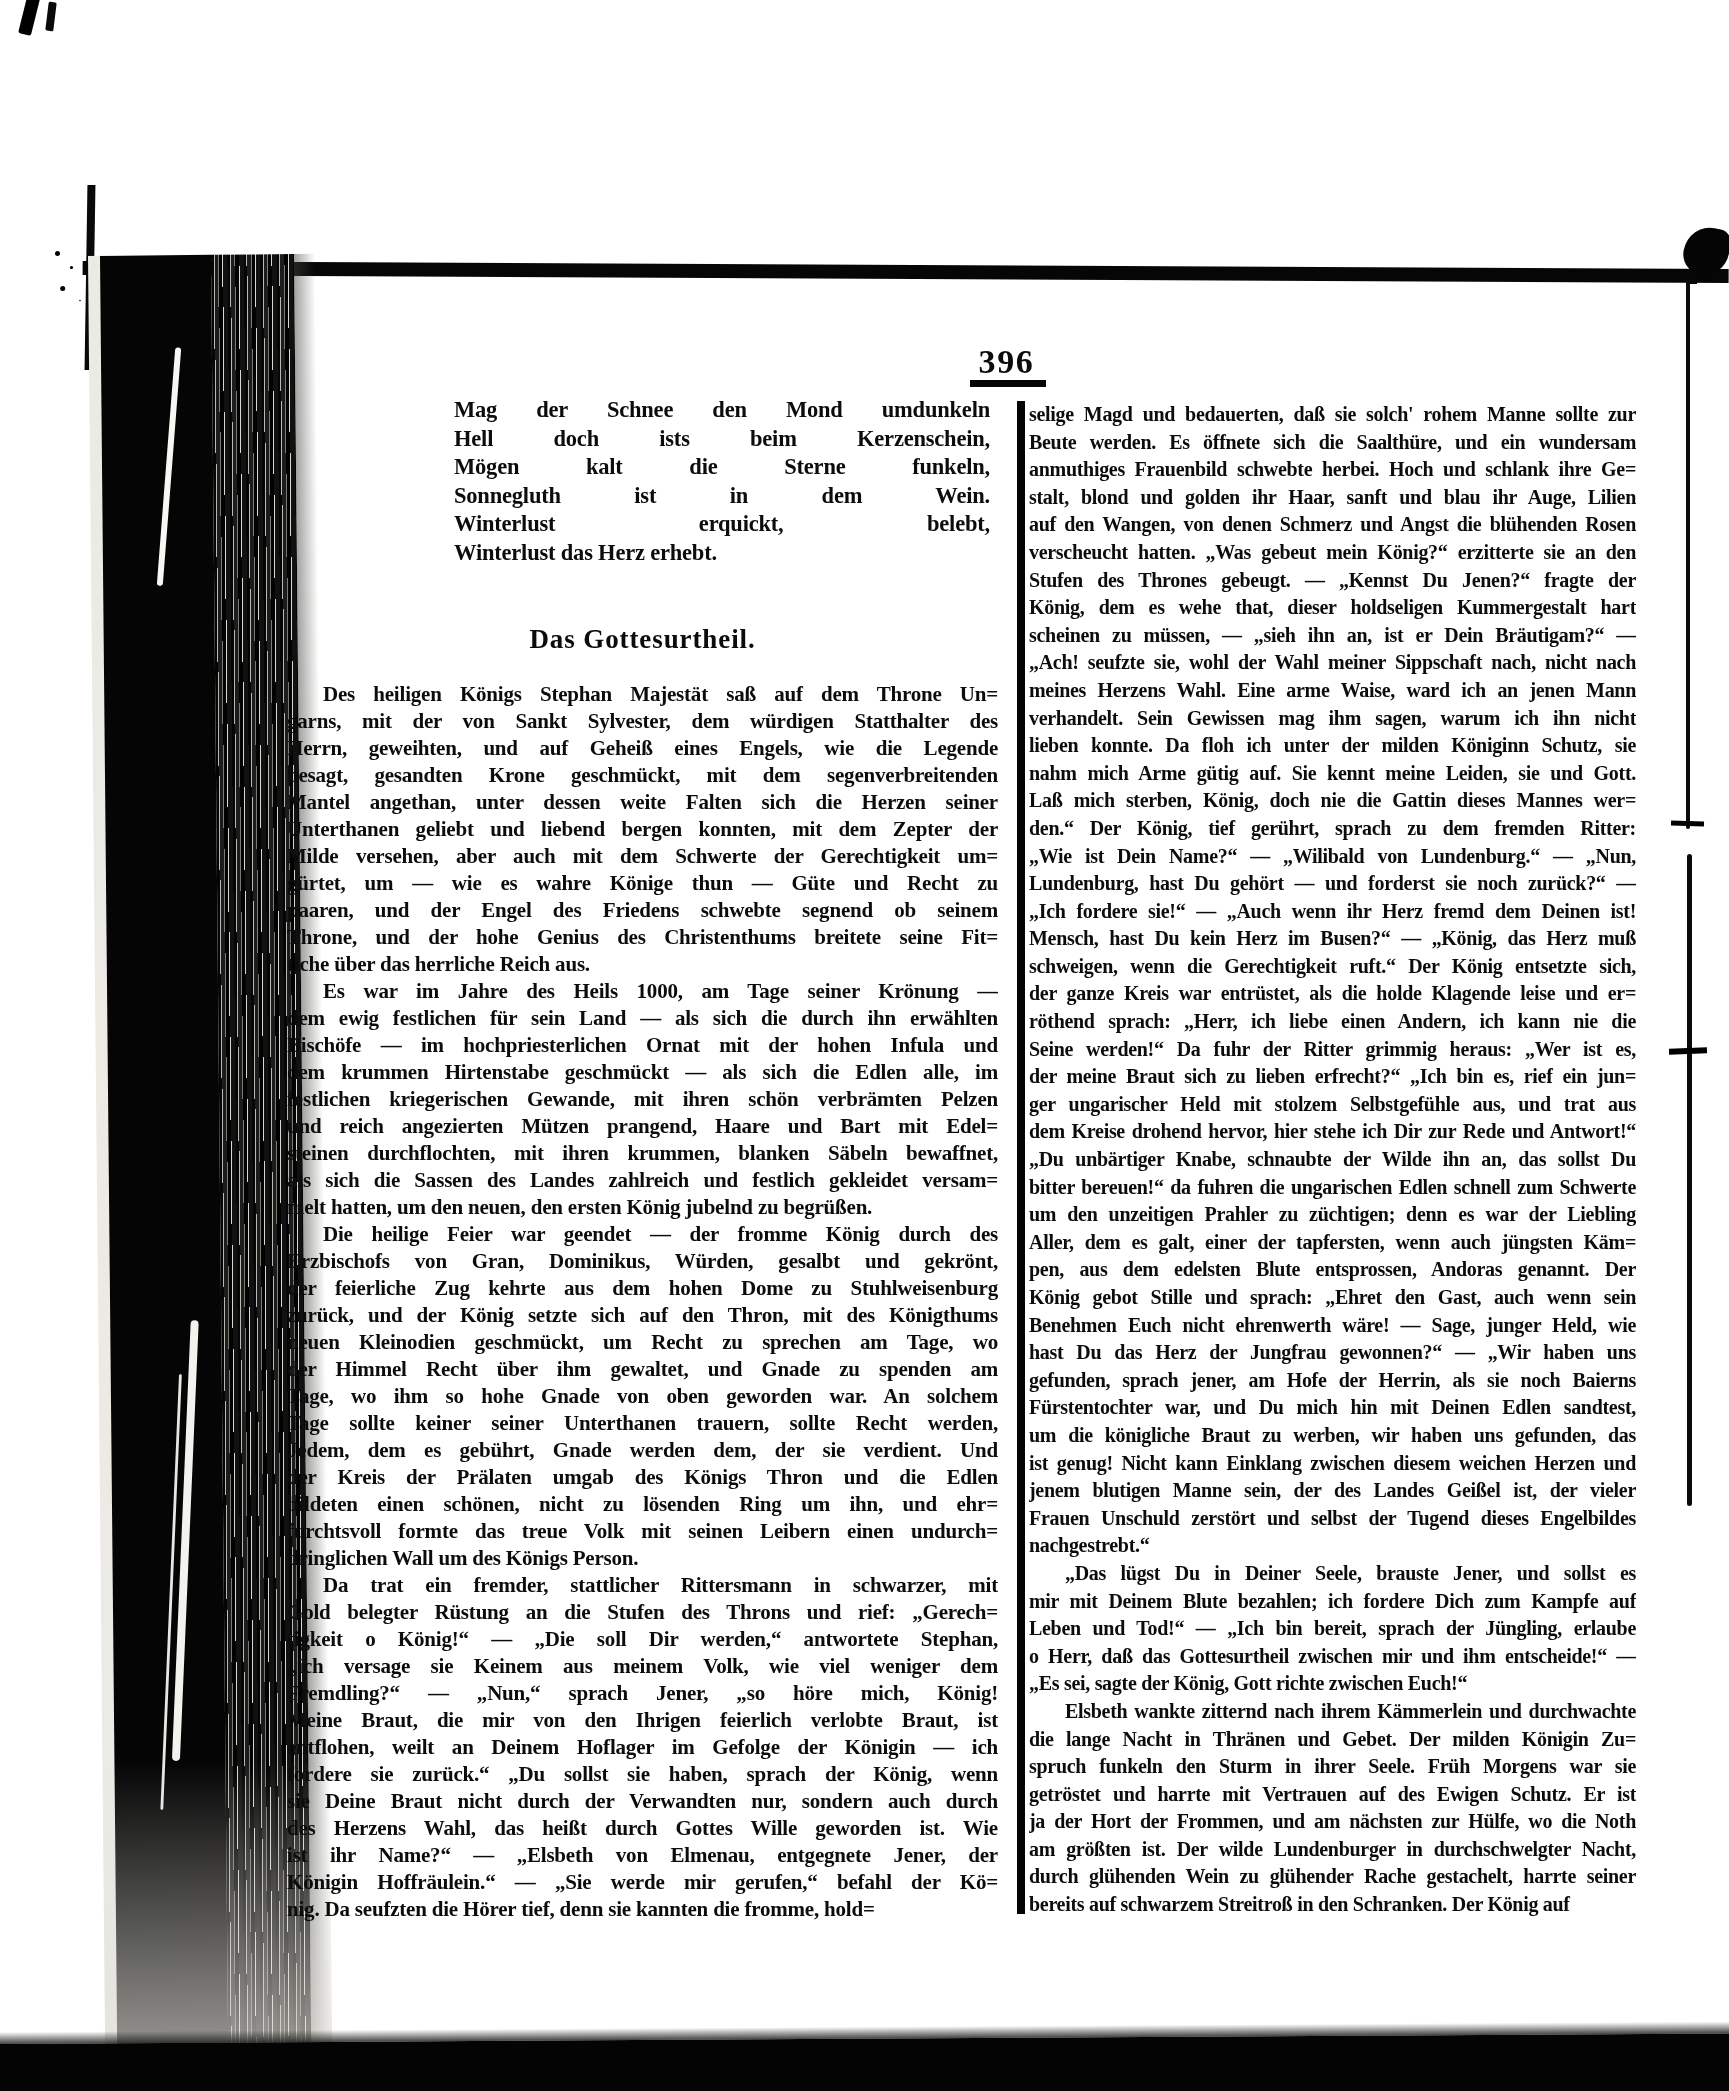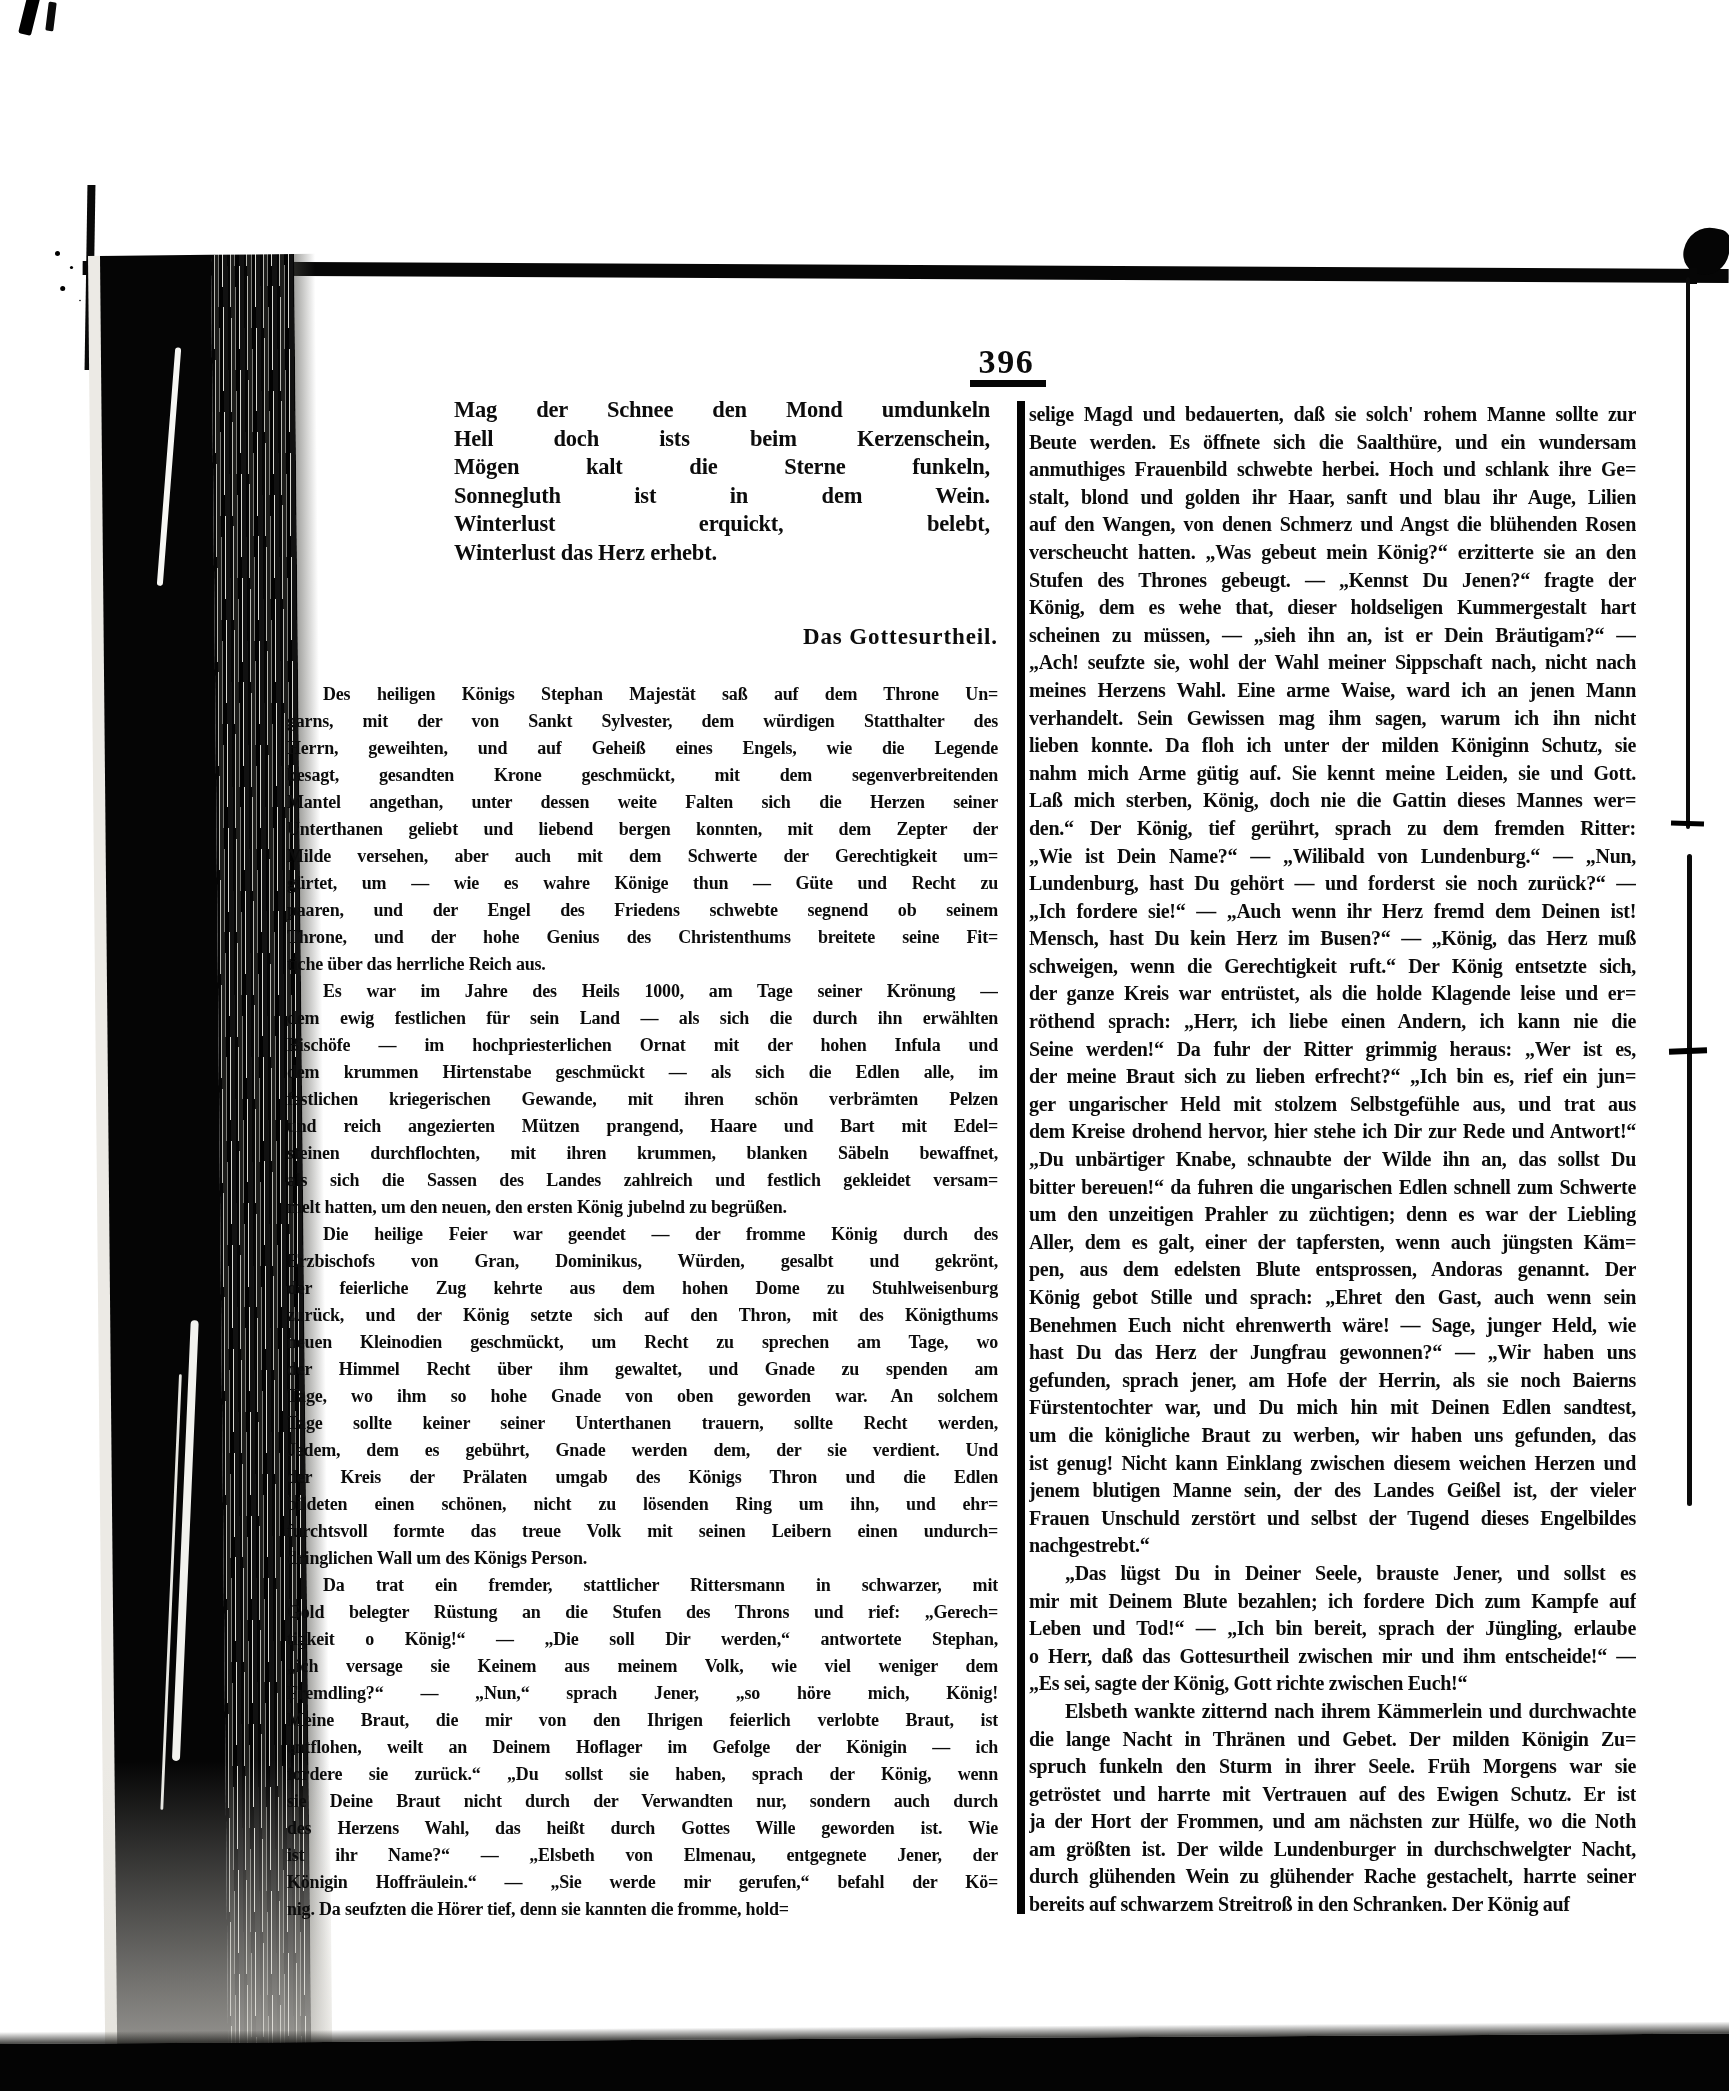--- a/index.html
+++ b/index.html
@@ -46,24 +46,24 @@
   .facing-tick-2{position:absolute;left:1669px;top:1048px;width:38px;height:6px;background:#000;transform:rotate(-2deg);}
   .facing-blob{position:absolute;left:1684px;top:227px;width:45px;height:48px;background:#050505;
         border-radius:60% 30% 55% 45%;transform:rotate(12deg);}
   .facing-blob-tail{position:absolute;left:1689px;top:268px;width:7.8px;height:15.6px;background:#060606;}
   
   .page-number{position:absolute;left:920px;top:345px;width:173px;text-align:center;
         font-size:34px;font-weight:700;letter-spacing:1.7px;line-height:1;}
   .page-number-rule{position:absolute;left:970px;top:380px;width:76px;height:7px;background:#050505;}
   .poem{position:absolute;left:438px;top:396px;width:536px;font-size:22.5px;font-weight:700;
         line-height:28.5px;letter-spacing:-0.2px;white-space:nowrap;margin-left:16px;}
-  .article-title{position:absolute;left:287px;top:624px;width:711px;text-align:right;
-        font-size:23px;font-weight:700;letter-spacing:0.9px;}
+  .article-title{position:absolute;left:287px;top:624px;width:711px;text-align:center;
+        font-size:27px;font-weight:700;letter-spacing:0.9px;}
   .col{position:absolute;font-weight:700;}
-  .col-left{left:287px;top:681px;width:711px;font-size:18px;line-height:27px;letter-spacing:-0.2px;}
+  .col-left{left:287px;top:681px;width:711px;font-size:21px;line-height:27px;letter-spacing:-0.2px;}
   .col-right{left:1029px;top:401px;width:607px;font-size:20px;line-height:27.6px;letter-spacing:-0.3px;}
   .column-divider{position:absolute;left:1017px;top:401px;width:7.8px;height:1513px;background:#040404;}
   .tline{text-align:justify;text-align-last:justify;overflow:hidden;white-space:nowrap;}
   .tline.last{text-align-last:left;}
   .tline.indent{text-indent:36px;}
 </style>
 </head>
 <body>
 
 <div id="scan">

